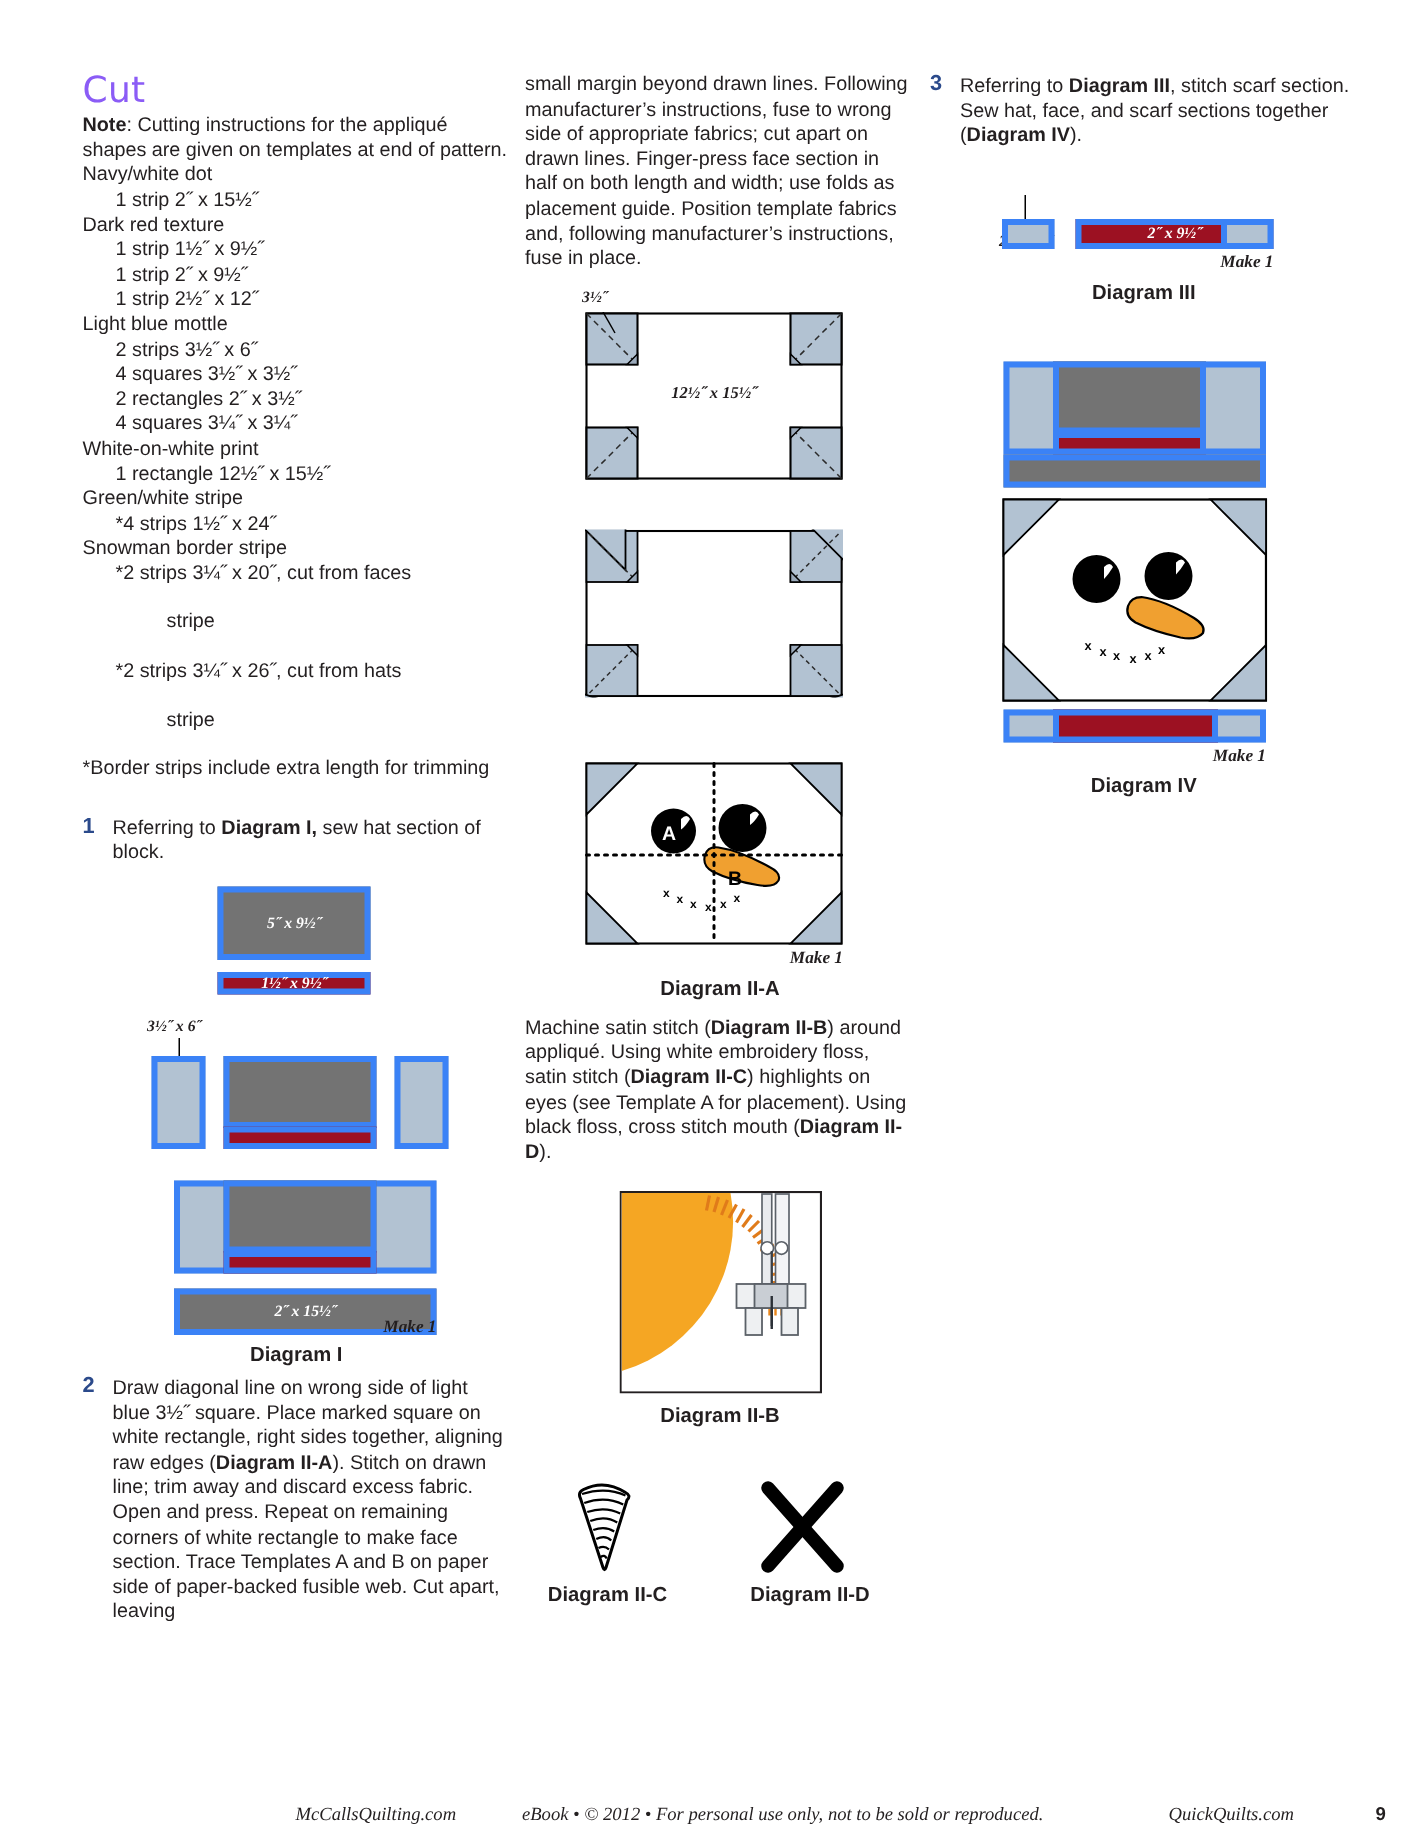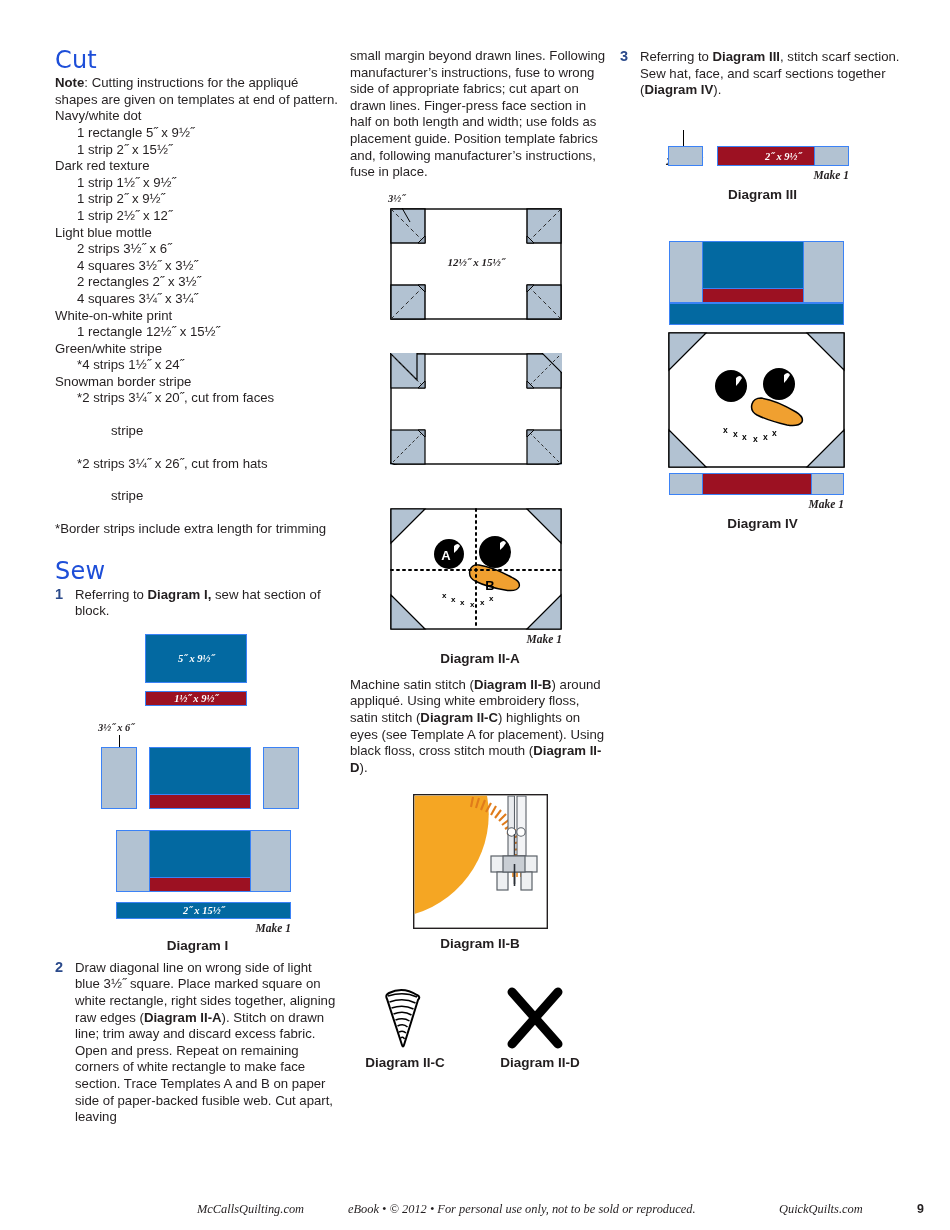--- a/index.html
+++ b/index.html
@@ -16,21 +16,21 @@
 
   .col { position:absolute; top:48px; }
   .col1 { left:55px;  width:285px; }
   .col2 { left:350px; width:260px; }
   .col3 { left:620px; width:285px; }
 
   h2.section {
     font-family:"DejaVu Sans", sans-serif;
     font-weight:400;
     font-size:24px;
-    color:#1d4ed8;
+    color:#8b5cf6;
     margin:0 0 2px 0;
     line-height:1.05;
     letter-spacing:0.2px;
   }
 
   .body-text {
     font-size:13.2px;
     line-height:16.6px;
     color:#231f20;
   }
@@ -69,22 +69,22 @@
     color:#231f20; white-space:nowrap;
   }
   .inlabel {
     position:absolute; left:0; right:0; top:50%;
     transform:translateY(-50%);
     text-align:center;
     font-style:italic; font-weight:bold; font-size:10.5px;
     font-family:"Liberation Serif", serif;
     color:#ffffff; pointer-events:none;
   }
-  .blk { position:absolute; border:1px solid #3b82f6; }
-  .navy  { background:#0369a1; }
+  .blk { position:absolute; border:4px solid #3b82f6; }
+  .navy  { background:#737373; }
   .red   { background:#9c1122; }
   .lblue { background:#b2c2d2; }
 
   .footer {
     position:absolute; left:0; right:0; bottom:28px;
     font-family:"Liberation Serif", serif;
     font-style:italic;
     font-size:12.4px;
     color:#231f20;
   }
@@ -99,21 +99,20 @@
 <div class="page">
 
   <div class="col col1">
 
     <h2 class="section">Cut</h2>
 
     <div class="cutlist">
       <p class="note"><b>Note</b><span>: Cutting instructions for the appliqué shapes are given on templates at end of pattern.</span></p>
 
       <p class="grp">Navy/white dot</p>
-      <p class="sub">1 rectangle 5˝ x 9½˝</p>
       <p class="sub">1 strip 2˝ x 15½˝</p>
 
       <p class="grp">Dark red texture</p>
       <p class="sub">1 strip 1½˝ x 9½˝</p>
       <p class="sub">1 strip 2˝ x 9½˝</p>
       <p class="sub">1 strip 2½˝ x 12˝</p>
 
       <p class="grp">Light blue mottle</p>
       <p class="sub">2 strips 3½˝ x 6˝</p>
       <p class="sub">4 squares 3½˝ x 3½˝</p>
@@ -130,21 +129,20 @@
       <p class="sub">*2 strips 3¼˝ x 20˝, cut from faces</p>
       <p class="sub2">stripe</p>
       <p class="sub">*2 strips 3¼˝ x 26˝, cut from hats</p>
       <p class="sub2">stripe</p>
 
       <p class="note">*Border strips include extra length for trimming</p>
     </div>
 
     <div style="height:22px"></div>
 
-    <h2 class="section">Sew</h2>
 
     <div class="step">
       <span class="num">1</span><span>Referring to </span><b>Diagram I,</b><span> sew hat section of block.</span>
     </div>
 
     <div class="dia-wrap" style="height:310px; margin-top:14px;">
 
       <div class="blk navy" style="left:90px; top:0px; width:102px; height:49px;">
         <span class="inlabel">5˝ x 9½˝</span>
       </div>
@@ -157,21 +155,21 @@
 
       <div class="blk lblue" style="left:46px; top:113px; width:36px; height:62px;"></div>
       <div class="blk navy" style="left:94px; top:113px; width:102px; height:48px;"></div>
       <div class="blk red" style="left:94px; top:160px; width:102px; height:15px;"></div>
       <div class="blk lblue" style="left:208px; top:113px; width:36px; height:62px;"></div>
 
       <div class="blk lblue" style="left:61px; top:196px; width:175px; height:62px;"></div>
       <div class="blk navy" style="left:94px; top:196px; width:102px; height:48px;"></div>
       <div class="blk red" style="left:94px; top:243px; width:102px; height:15px;"></div>
 
-      <div class="blk navy" style="left:61px; top:268px; width:175px; height:17px;">
+      <div class="blk navy" style="left:61px; top:268px; width:175px; height:31px;">
         <span class="inlabel">2˝ x 15½˝</span>
       </div>
 
       <div class="make1" style="position:absolute; left:0; width:236px; top:288px;">Make 1</div>
       <div class="dia-label" style="position:absolute; left:0; width:285px; top:304px;">Diagram I</div>
     </div>
 
     <div class="step" style="margin-top:16px;">
       <span class="num">2</span><span>Draw diagonal line on wrong side of light blue 3½˝ square. Place marked square on white rectangle, right sides together, aligning raw edges (</span><b>Diagram II-A</b><span>). Stitch on drawn line; trim away and discard excess fabric. Open and press. Repeat on remaining corners of white rectangle to make face section. Trace Templates A and B on paper side of paper-backed fusible web. Cut apart, leaving</span>
     </div>

